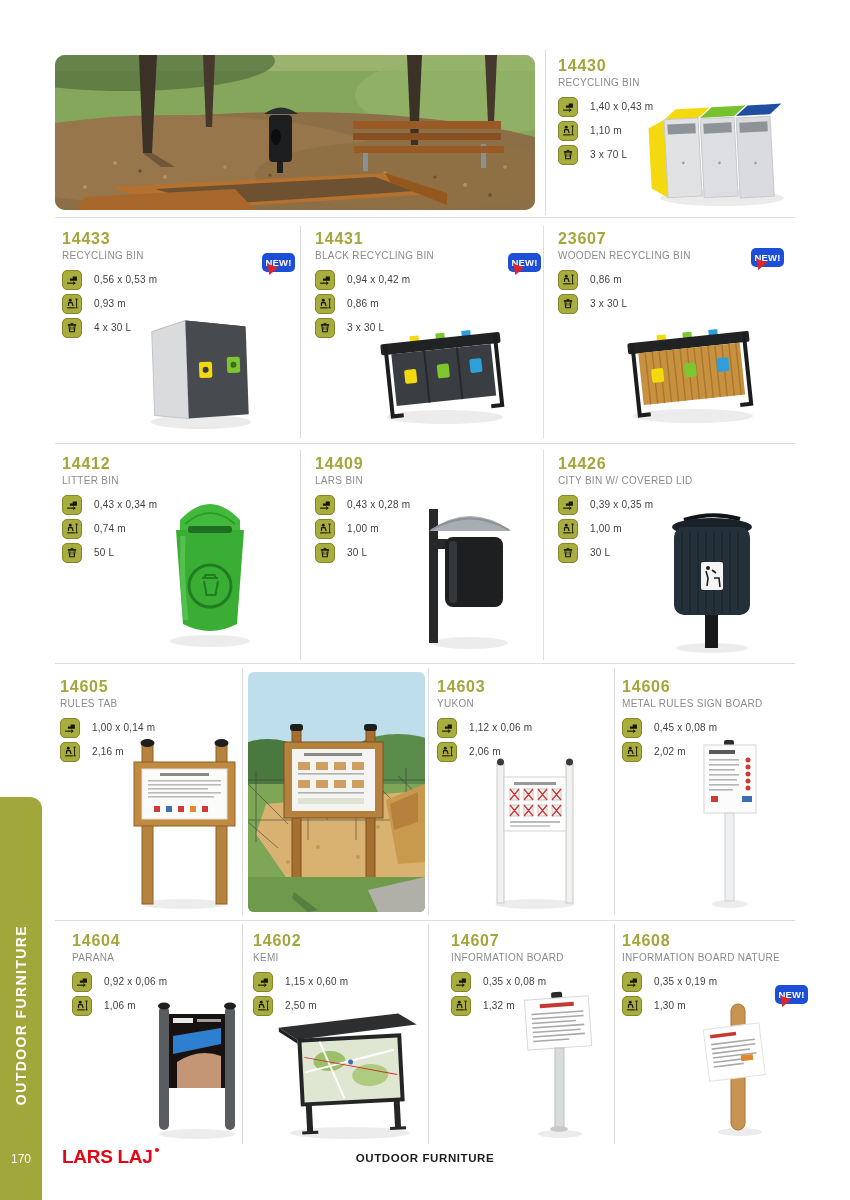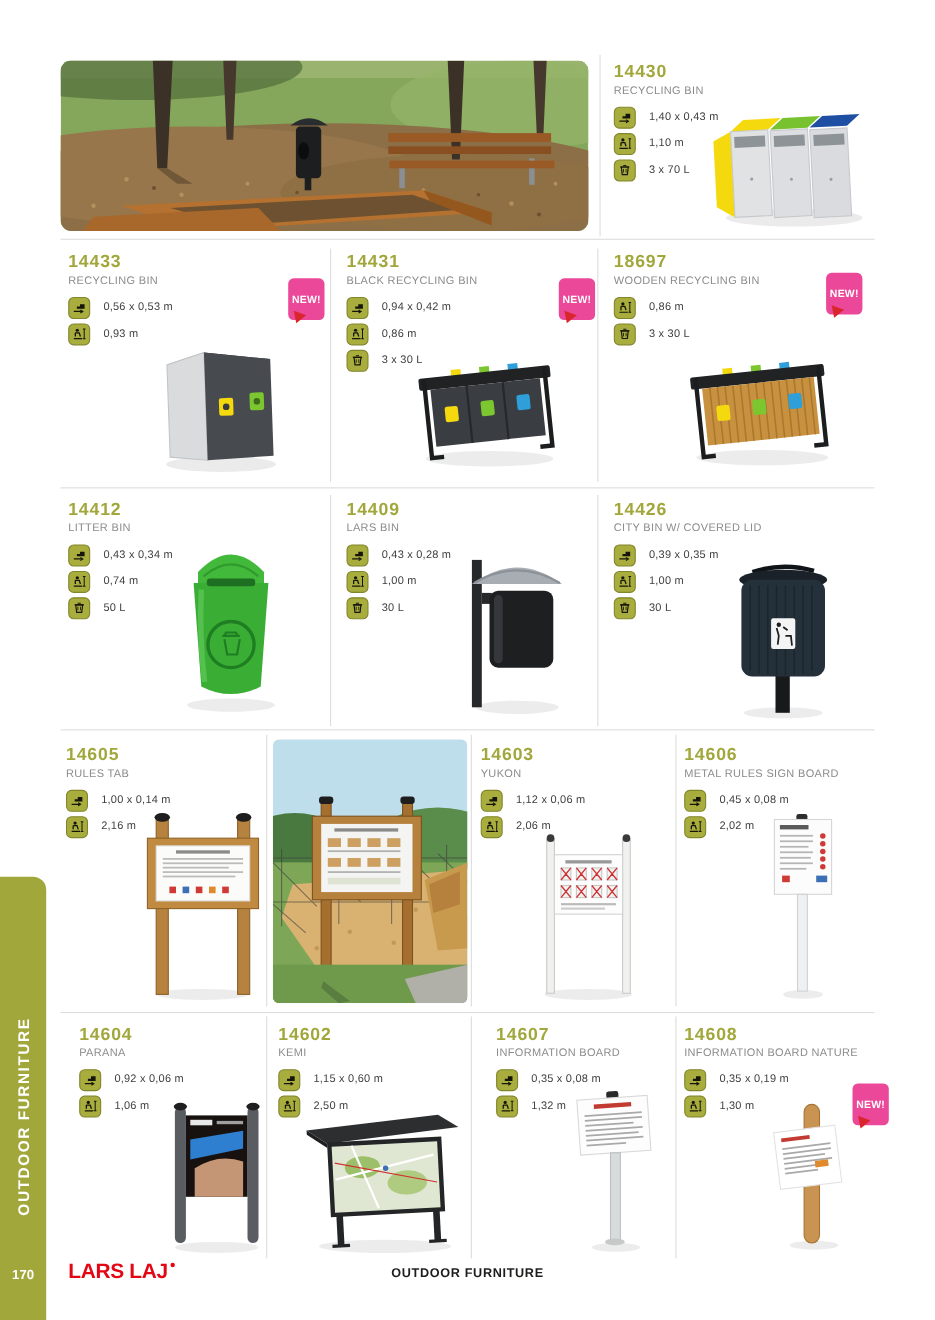--- a/index.html
+++ b/index.html
@@ -11,31 +11,31 @@
   .photo{position:absolute;border-radius:10px;overflow:hidden}
   .cell{position:absolute}
   .code{color:#a2a73c;font-size:16px;font-weight:bold;letter-spacing:.8px;line-height:1.1}
   .pname{color:#8b8b8b;font-size:10px;letter-spacing:.3px;margin-top:2px;white-space:nowrap}
   .specs{margin-top:9px}
   .spec{display:flex;align-items:center;margin-bottom:4px;height:20px}
   .spec-icon{flex:0 0 auto;width:20px;height:20px;background:#a8ad3e;border:1.5px solid #81862b;
              border-radius:5px;display:flex;align-items:center;justify-content:center}
   .spec-val{font-size:10px;color:#3f3f3f;margin-left:12px;letter-spacing:.2px}
   .prod-img{position:absolute}
-  .new-badge{position:absolute;width:33px;height:38px;background:#ec4899;border-radius:5px;
+  .new-badge{position:absolute;width:33px;height:19px;background:#1d4ed8;border-radius:5px;
              color:#fff;font-size:9.5px;font-weight:bold;display:flex;align-items:center;
              justify-content:center;z-index:6;letter-spacing:.2px}
   .new-badge::after{content:"";position:absolute;left:2px;bottom:-9px;width:0;height:0;
              border:6px solid transparent;border-top:10px solid #d8262c;transform:rotate(20deg)}
   .sidebar{position:absolute;left:0;top:797px;width:42px;height:403px;background:#a2a73c;
            border-top-right-radius:12px}
   .sidebar-label{position:absolute;left:13px;top:128px;color:#fff;font-weight:bold;font-size:14px;
            letter-spacing:1.4px;writing-mode:vertical-rl;transform:rotate(180deg);white-space:nowrap}
   .page-number{position:absolute;left:0;top:1152px;width:42px;text-align:center;color:#fff;
-           font-weight:bold;font-size:12px}
+           font-weight:normal;font-size:12px}
   .brand{position:absolute;left:62px;top:1146px;color:#e30613;font-weight:bold;font-size:19px;
            letter-spacing:-.3px}
   .reg-dot{display:inline-block;width:4px;height:4px;background:#e30613;border-radius:50%;
            vertical-align:top;margin:2px 0 0 2px}
   .footer-center{position:absolute;left:0;right:0;top:1152px;text-align:center;color:#1d1d1b;
            font-weight:bold;font-size:11.5px;letter-spacing:.6px}
   svg{display:block}
 </style>
 </head>
 <body>
@@ -198,20 +198,28 @@
         <span class="spec-val">0,56 x 0,53 m</span>
       </div>
       <div class="spec">
         <span class="spec-icon">
             <svg viewBox="0 0 20 20" width="14" height="14">
               <use href="#i-height"></use>
             </svg>
           </span>
         <span class="spec-val">0,93 m</span>
       </div>
+      <div class="spec">
+        <span class="spec-icon">
+            <svg viewBox="0 0 20 20" width="14" height="14">
+              <use href="#i-capacity"></use>
+            </svg>
+          </span>
+        <span class="spec-val">4 x 30 L</span>
+      </div>
     </div>
     <div class="new-badge" style="left:200px;top:23px">NEW!</div>
     <div class="prod-img" style="left:73px;top:66px">
       <svg viewBox="0 0 130 135" width="130" height="135">
         <ellipse cx="66" cy="126" rx="50" ry="7" fill="#ebebeb"></ellipse>
         <g transform="rotate(-2 65 70)">
           <polygon points="18,34 52,24 112,32 82,44" fill="#2c2e31"></polygon>
           <polygon points="36,32 58,27 74,30 54,35" fill="#121315"></polygon>
           <polygon points="18,34 52,24 52,122 18,118" fill="#d9dbdd" stroke="#c2c5c8"></polygon>
           <polygon points="52,24 112,32 112,120 52,122" fill="#474b50"></polygon>
@@ -268,21 +276,21 @@
           <rect x="64" y="56" width="12" height="14" rx="2" fill="#7cc62f"></rect>
           <rect x="97" y="54" width="12" height="14" rx="2" fill="#2e9fd8"></rect>
           <path d="M15 31v72h11" stroke="#1b1d1f" stroke-width="4" fill="none"></path>
           <path d="M125 31v72h-11" stroke="#1b1d1f" stroke-width="4" fill="none"></path>
         </g>
       </svg>
     </div>
   </section>
 
   <section class="cell" style="left:558px;top:230px;width:237px;height:208px">
-    <h2 class="code">18697</h2>
+    <h2 class="code">23607</h2>
     <div class="pname">WOODEN RECYCLING BIN</div>
     <div class="specs">
       <div class="spec">
         <span class="spec-icon">
             <svg viewBox="0 0 20 20" width="14" height="14">
               <use href="#i-height"></use>
             </svg>
           </span>
         <span class="spec-val">0,86 m</span>
       </div>

